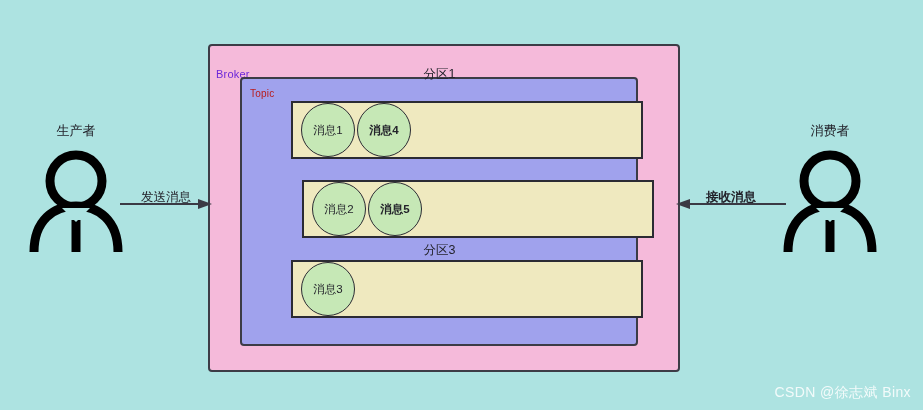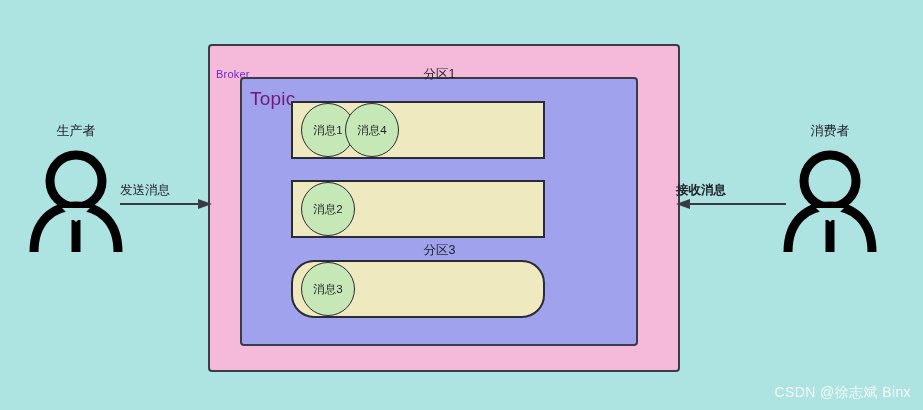--- a/index.html
+++ b/index.html
@@ -51,38 +51,38 @@
     height: 269px;
     background: #a0a2ed;
     border: 2px solid #3c3c46;
     border-radius: 4px;
     box-sizing: border-box;
   }
   .topic-label {
     position: absolute;
     left: 250px;
     top: 88px;
-    font-size: 19px;
-    color: #701a75;
+    font-size: 10px;
+    color: #b91c1c;
     letter-spacing: 0.2px;
   }
 
   
   .partition-title {
     position: absolute;
     width: 297px;
     left: 291px;
     text-align: center;
     font-size: 12.5px;
     color: #23232b;
   }
   .partition-box {
     position: absolute;
     left: 291px;
-    width: 254px;
+    width: 352px;
     height: 58px;
     background: #efe9bf;
     border: 2px solid #2b2b33;
     box-sizing: border-box;
   }
   .msg-circle {
     position: absolute;
     width: 54px;
     height: 54px;
     border-radius: 50%;
@@ -91,29 +91,29 @@
     box-sizing: border-box;
     display: flex;
     align-items: center;
     justify-content: center;
     font-size: 11.5px;
     color: #23232b;
     top: 50%;
     transform: translateY(-50%);
   }
   .msg-circle.slot0 { left: 8px; }
-  .msg-circle.slot1 { left: 52px; }
+  .msg-circle.slot1 { left: 64px; font-weight: bold; }
 
   
   .p1-title { top: 66px; }
   .p1-box   { top: 101px; }
   .p2-title { top: 162px; }
-  .p2-box   { top: 180px; }
+  .p2-box   { top: 180px; margin-left: 11px; }
   .p3-title { top: 242px; }
-  .p3-box   { top: 260px; border-radius: 23px; }
+  .p3-box   { top: 260px; }
 
   
   .actor {
     position: absolute;
     width: 96px;
     height: 130px;
   }
   .actor-producer { left: 28px; top: 122px; }
   .actor-consumer { left: 782px; top: 122px; }
   .actor-label {
@@ -132,23 +132,23 @@
     width: 96px;
     height: 104px;
   }
 
   
   .arrow-wrap { position: absolute; }
   .arrow-producer { left: 120px; top: 178px; width: 92px; height: 36px; }
   .arrow-consumer { left: 676px; top: 178px; width: 110px; height: 36px; font-weight: bold; }
   .arrow-label {
     position: absolute;
-    top: 4px;
+    top: 11px;
     width: 100%;
-    text-align: left;
+    text-align: center;
     font-size: 12.5px;
     color: #23232b;
     white-space: nowrap;
   }
   .arrow-svg { position: absolute; left: 0; top: 18px; }
 
   
   .watermark {
     position: absolute;
     right: 12px;
@@ -173,20 +173,21 @@
   <div class="topic-label">Topic</div>
 
   <div class="partition-title p1-title">分区1</div>
   <div class="partition-box p1-box">
     <div class="msg-circle slot0">消息1</div>
     <div class="msg-circle slot1">消息4</div>
   </div>
 
   <div class="partition-box p2-box">
     <div class="msg-circle slot0">消息2</div>
+    <div class="msg-circle slot1">消息5</div>
   </div>
 
   <div class="partition-title p3-title">分区3</div>
   <div class="partition-box p3-box">
     <div class="msg-circle slot0">消息3</div>
   </div>
 
   <div class="actor actor-producer">
     <div class="actor-label">生产者</div>
     <svg class="actor-figure" viewBox="0 0 96 104">

